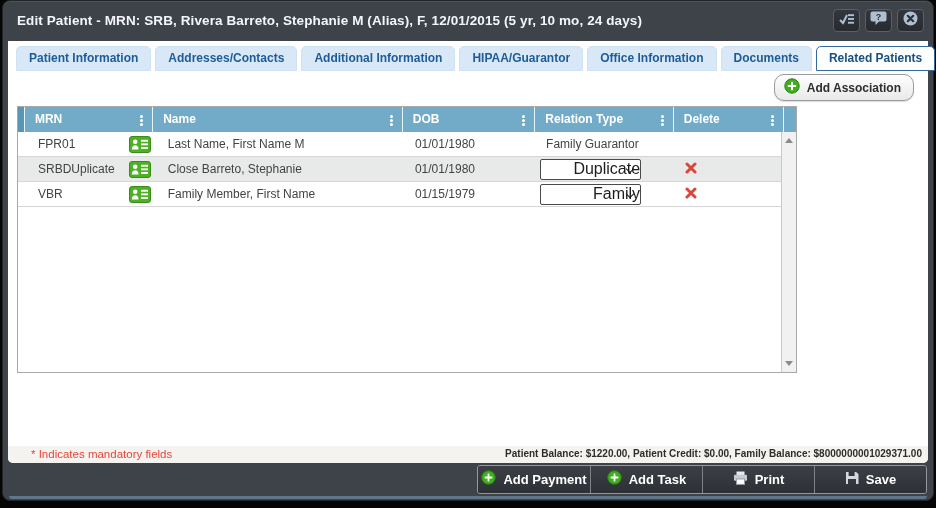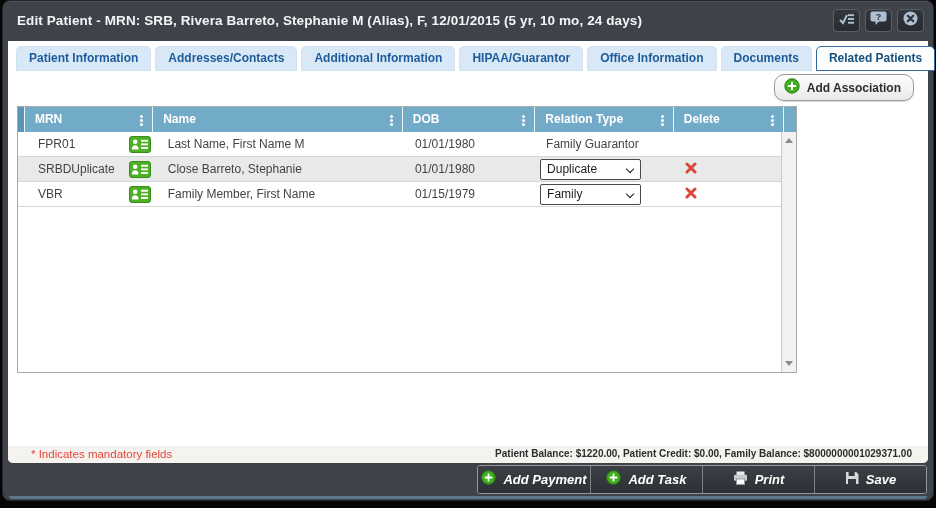--- a/index.html
+++ b/index.html
@@ -62,46 +62,46 @@
              justify-content:space-between; padding:0 28px 0 20px; }
   .gc-name { width:292px; padding-left:11px; }
   .gc-dob  { width:154px; padding-left:11px; }
   .gc-rel  { width:161px; padding-left:5px; }
   .gc-del  { width:128px; padding-left:14px; }
   .card-icon { display:inline-flex; margin-right:-22px; cursor:pointer; }
 
   
   .sel { position:relative; width:101px; height:21px; background:#fff;
          border:1px solid #4a4a4a; border-radius:2px; display:flex;
-         align-items:center; padding-left:6px; font-size:12px; color:#1d1d1d;
-         cursor:pointer; }
+         align-items:center; padding-left:6px; font-size:16px; color:#1d1d1d;
+         cursor:pointer;justify-content:flex-end; }
   .sel .chev { position:absolute; right:7px; top:6px; width:6px; height:6px;
          border-right:1.8px solid #1b1b1b; border-bottom:1.8px solid #1b1b1b;
          transform:rotate(45deg); }
   .del-x { display:inline-flex; cursor:pointer; }
 
   
   .vscroll { position:absolute; top:25px; right:0; width:15px; bottom:0;
              background:#f1f1f1; border-left:1px solid #c9c9c9; }
   .vs-up, .vs-down { position:absolute; left:3px; width:0; height:0;
              border-left:4px solid transparent; border-right:4px solid transparent;
              cursor:pointer; }
   .vs-up   { top:6px; border-bottom:5px solid #8a8a8a; }
   .vs-down { bottom:6px; border-top:5px solid #8a8a8a; }
 
   
   .content-footer { position:absolute; left:0; right:0; bottom:0; height:17px;
              background:#f5f3f0; border-radius:0 0 5px 5px;
              display:flex; align-items:center; justify-content:space-between;
-             padding:0 16px 2px 23px;gap:34px; }
+             padding:0 6px 2px 23px;gap:34px; }
   .mandatory { font-size:11.5px; color:#e8463a; }
   .balances  { font-size:10px; font-weight:bold; color:#2d2d2d; }
 
   
-  .action-bar { position:absolute; left:0; right:0; bottom:2px; height:39px;font-style:italic; }
+  .action-bar { position:absolute; left:0; right:0; bottom:2px; height:39px; }
   .btn-group { position:absolute; right:6px; top:6px; display:flex;
                border:1px solid #94989e; border-radius:3px; overflow:hidden; }
   .ab-btn { width:112px; height:27px; background:linear-gradient(#3c4046,#2d3136);
             border-left:1px solid #7e8288; display:flex; align-items:center;
             justify-content:center; gap:7px; cursor:pointer; }
   .ab-btn:first-child { border-left:none; }
   .ab-btn .lbl { font-size:13px; font-weight:bold; color:#fff; }
   .ab-btn.focused { box-shadow:inset 0 0 0 2px #d9dfe6; border-radius:4px;
                     background:linear-gradient(#484d53,#383c42); }
 </style>

